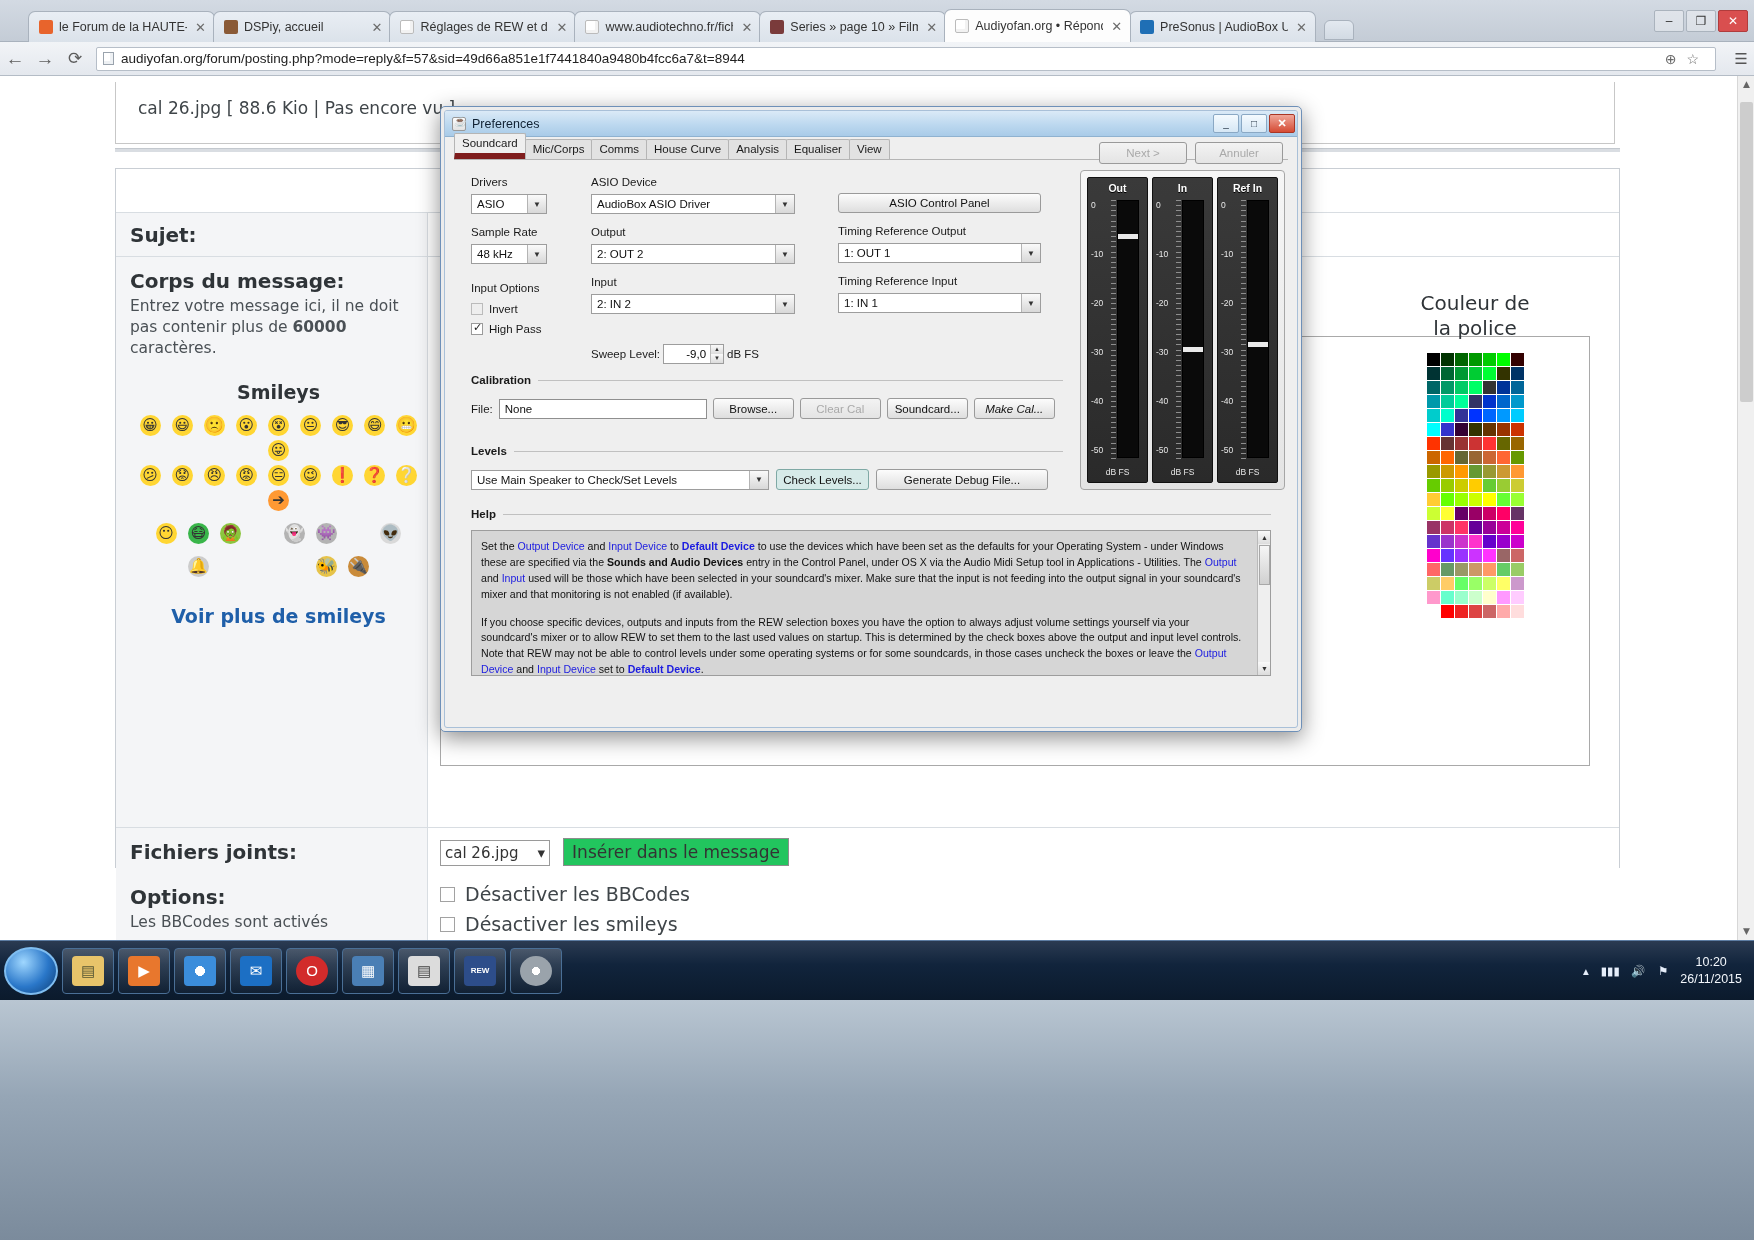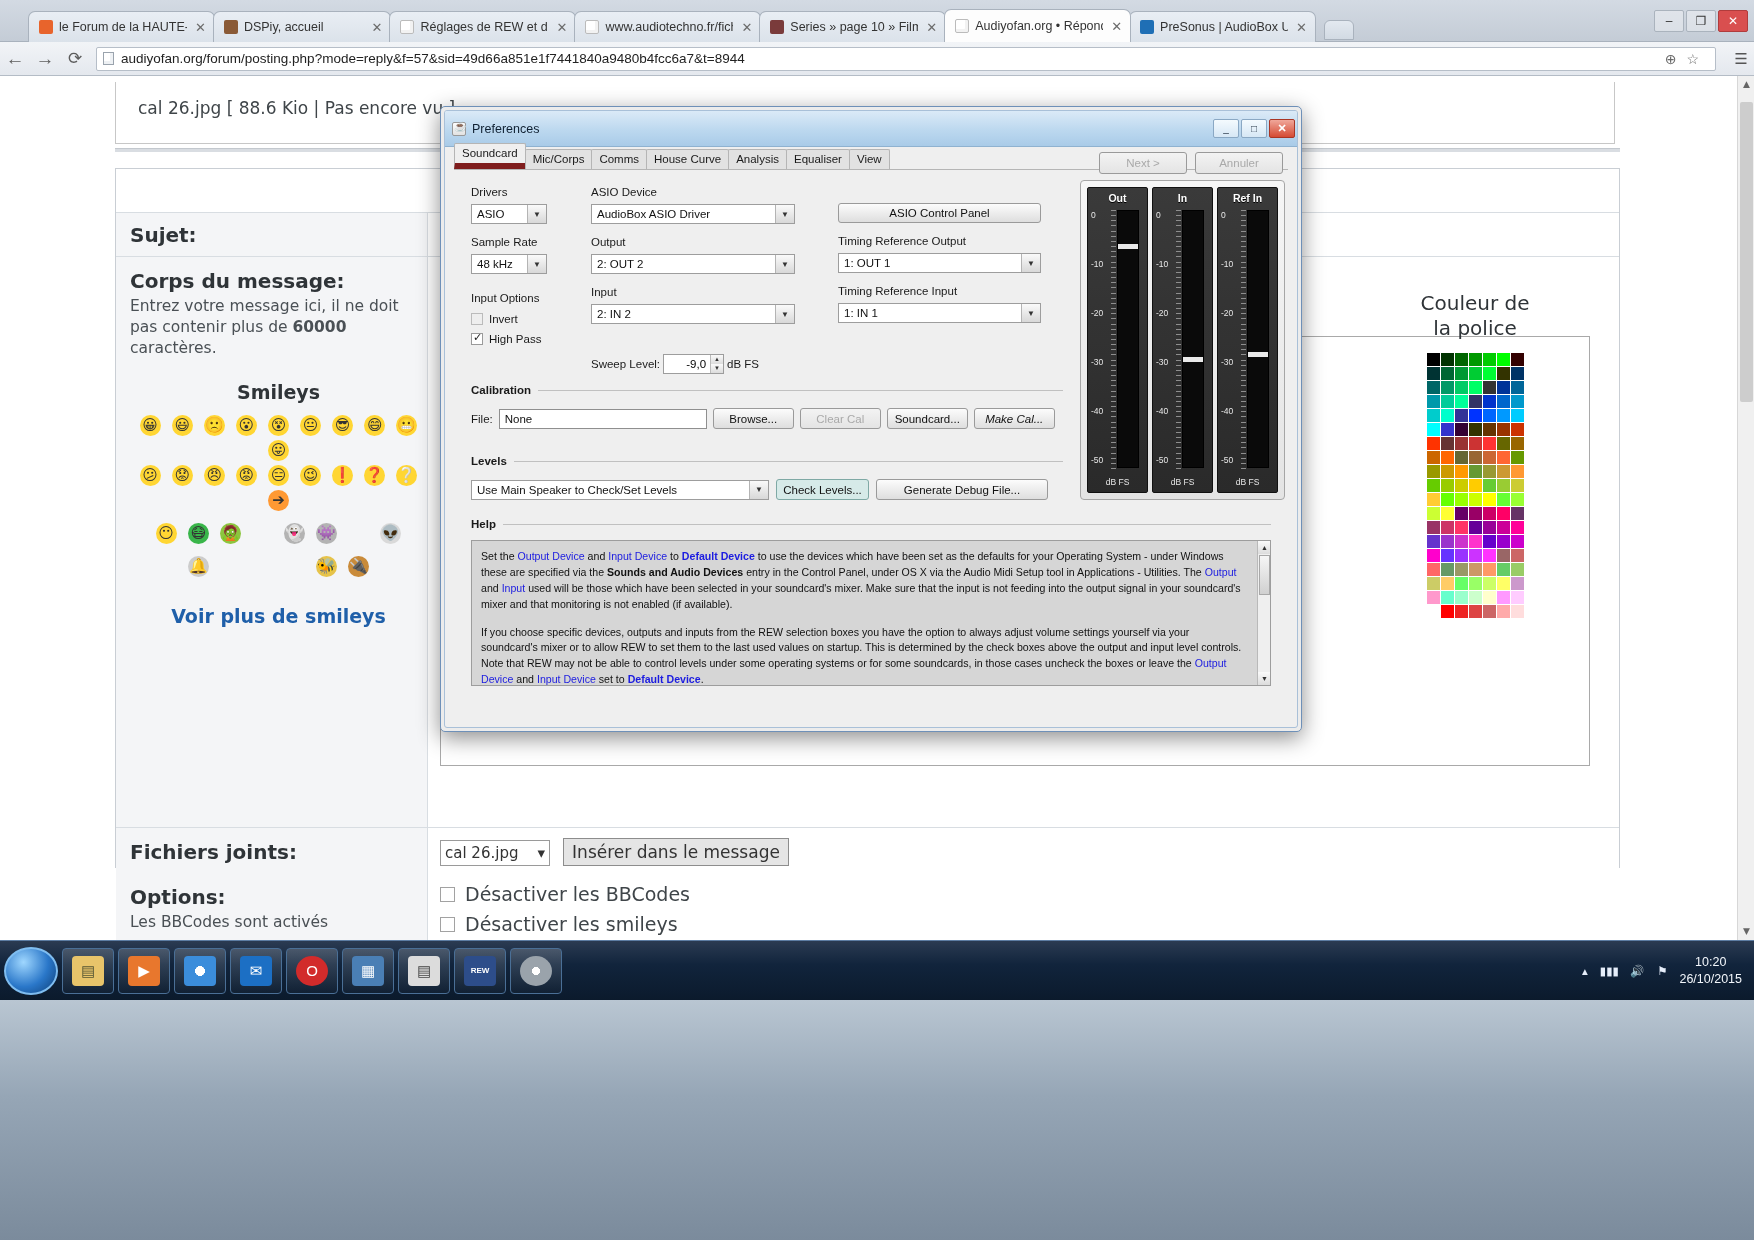--- a/index.html
+++ b/index.html
@@ -120,21 +120,21 @@
   .astuce { font-size:16px; color:#4a5055; margin-top:12px; }
   .msgarea { margin-top:10px; width:1150px; height:430px; border:1px solid #a9a9a9;
              background:#fff; font-size:17px; color:#222; padding:4px 6px; line-height:1.45;
              font-family:"DejaVu Sans", sans-serif; overflow:hidden; }
 
   .row-fichiers { top:658px; height:46px; border-top:1px solid #d8dde2; }
   .attach-select { display:inline-flex; align-items:center; height:26px; width:110px;
                    border:1px solid #9a9a9a; background:#fff; font-size:15px; padding:0 4px;
                    justify-content:space-between; }
   .insert-btn { display:inline-flex; align-items:center; height:28px; padding:0 8px;
-                border:1px solid #8d8d8d; background:#e5e5e5; font-size:17px; margin-left:8px; }
+                border:1px solid #8d8d8d; background:#22c55e; font-size:17px; margin-left:8px; }
   .row-options { top:704px; height:86px; }
   .opt-line { display:flex; align-items:center; gap:10px; font-size:19px; color:#3f4549;
               margin-bottom:8px; }
   .opt-cb { width:15px; height:15px; border:1px solid #a2a2a2; background:#fff; }
 
   
   .color-panel { position:absolute; left:1375px; top:215px; width:200px; }
   .color-title { text-align:center; font-size:20px; color:#2f3438; line-height:1.25; }
   .swatches { margin-top:12px; display:grid; grid-template-columns:repeat(7,13px);
               grid-auto-rows:13px; gap:1px; justify-content:center; }
@@ -151,21 +151,21 @@
   #prefs {
     position:absolute; left:440px; top:106px; width:862px; height:626px;
     background:#ececec; border:1px solid #6e90b8; border-radius:5px;
     box-shadow:0 6px 22px rgba(0,0,0,.45);
     font-family:"Liberation Sans", sans-serif;
     padding:3px;
   }
   .prefs-inner { width:100%; height:100%; border:1px solid #a9c0d8; border-radius:3px;
                  background:#efefef; overflow:hidden; position:relative; }
   .titlebar {
-    height:36px; background:linear-gradient(#dbeaf7,#bcd8ef 55%,#a9cbe8);
+    height:26px; background:linear-gradient(#dbeaf7,#bcd8ef 55%,#a9cbe8);
     border-bottom:1px solid #8fb2d0; display:flex; align-items:center; padding:0 2px 0 7px;
   }
   .title-ico { width:14px; height:14px; margin-right:6px;
     background:linear-gradient(#fdfdfd,#e2e2e2); border:1px solid #999; border-radius:2px;
     position:relative; }
   .title-ico:after { content:"☕"; position:absolute; left:1px; top:-2px; font-size:10px; }
   .title-text { font-size:12.5px; color:#123; flex:1; }
   .tb-btns { display:flex; gap:2px; }
   .tb-btn { width:26px; height:19px; border:1px solid #8aa8c4; border-radius:2px;
             background:linear-gradient(#f4fafe,#d6e7f5); font-size:10px; color:#2a3a4a;
@@ -971,18 +971,18 @@
   <div class="tbitem">
       <span class="tbglyph" style="background:radial-gradient(circle,#fff 18%,#9aa3ab 19%);border-radius:50%;"></span>
     </div>
   <div class="tray">
     <span>▴</span>
     <span>▮▮▮</span>
     <span>🔊</span>
     <span>⚑</span>
     <span class="clock">
       <div>10:20</div>
-      <div>26/10/2015</div>
+      <div>26/11/2015</div>
     </span>
   </div>
 </div>
 
 <div id="wallpaper"></div>
 
 </body></html>

